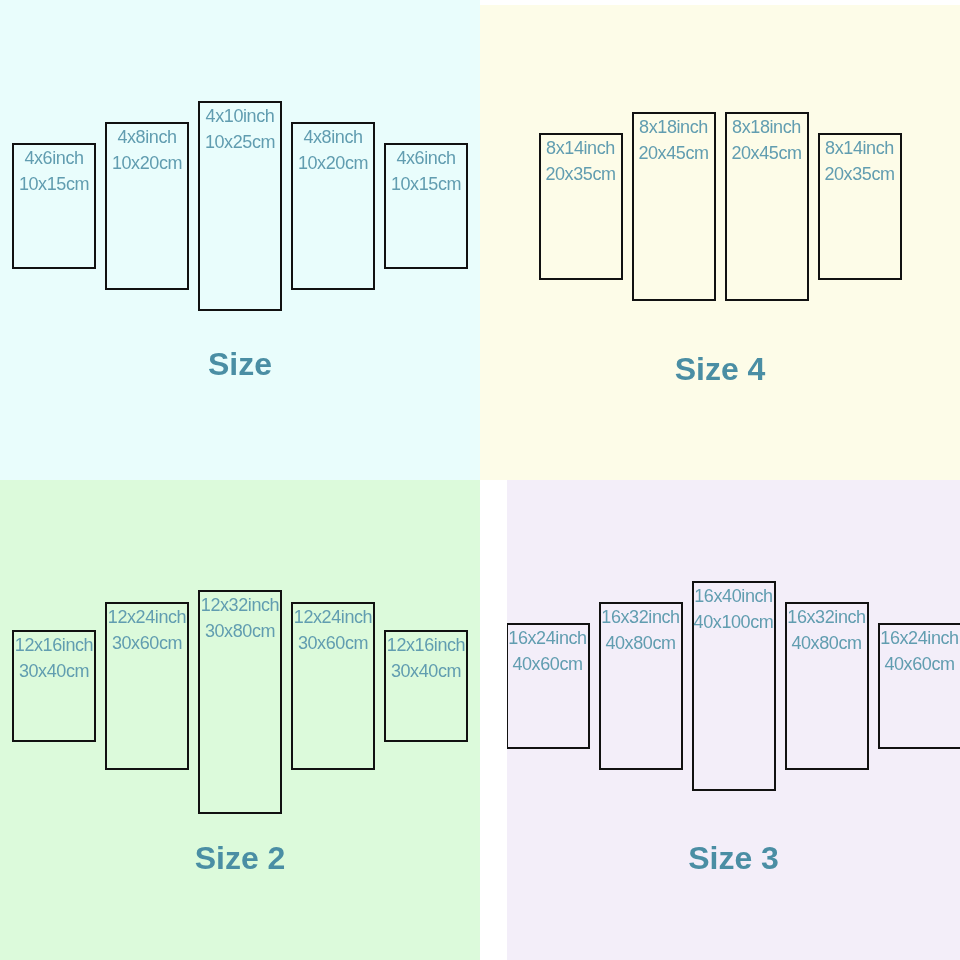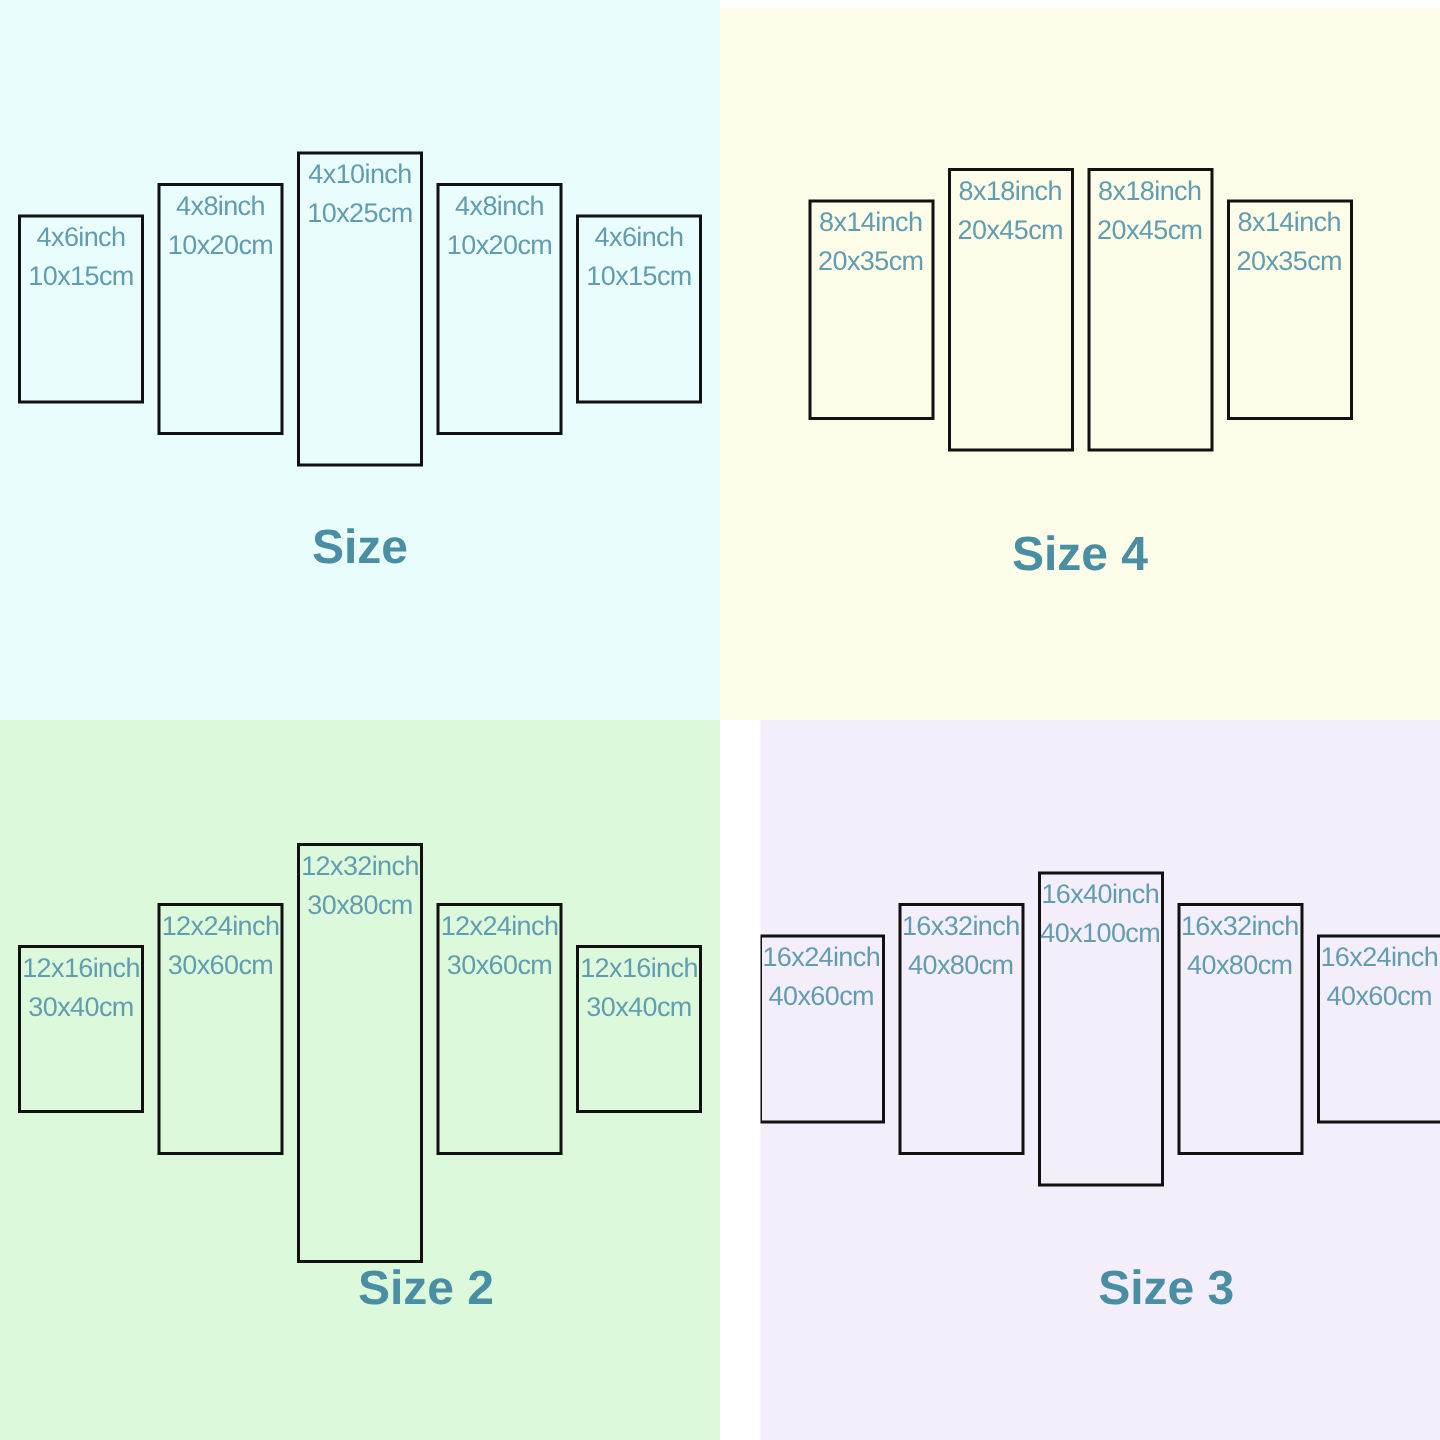--- a/index.html
+++ b/index.html
@@ -65,21 +65,20 @@
     width: 100%;
     text-align: center;
     font-family: Liberation Sans, sans-serif;
     font-weight: bold;
     font-size: 32px;
     line-height: 46px;
     color: var(--title-color, #4a8ea4);
   }
   .bottom-row .section-title {
     top: 355px;
-    padding-left: 44px;
   }
 </style>
 </head>
 <body>
 
 <div class="grid">
 
   <section class="quadrant" style="background: rgb(233, 253, 252);">
     <div class="panels">
       <div class="panel" style="width: 84px; height: 126px;">
@@ -153,21 +152,21 @@
           <div>12x16inch</div>
           <div>30x40cm</div>
         </div>
       </div>
       <div class="panel" style="width: 84px; height: 168px;">
         <div class="panel-label">
           <div>12x24inch</div>
           <div>30x60cm</div>
         </div>
       </div>
-      <div class="panel" style="width: 84px; height: 280px; margin-top: 32px;">
+      <div class="panel" style="width: 84px; height: 224px; margin-top: 32px;">
         <div class="panel-label">
           <div>12x32inch</div>
           <div>30x80cm</div>
         </div>
       </div>
       <div class="panel" style="width: 84px; height: 168px;">
         <div class="panel-label">
           <div>12x24inch</div>
           <div>30x60cm</div>
         </div>

